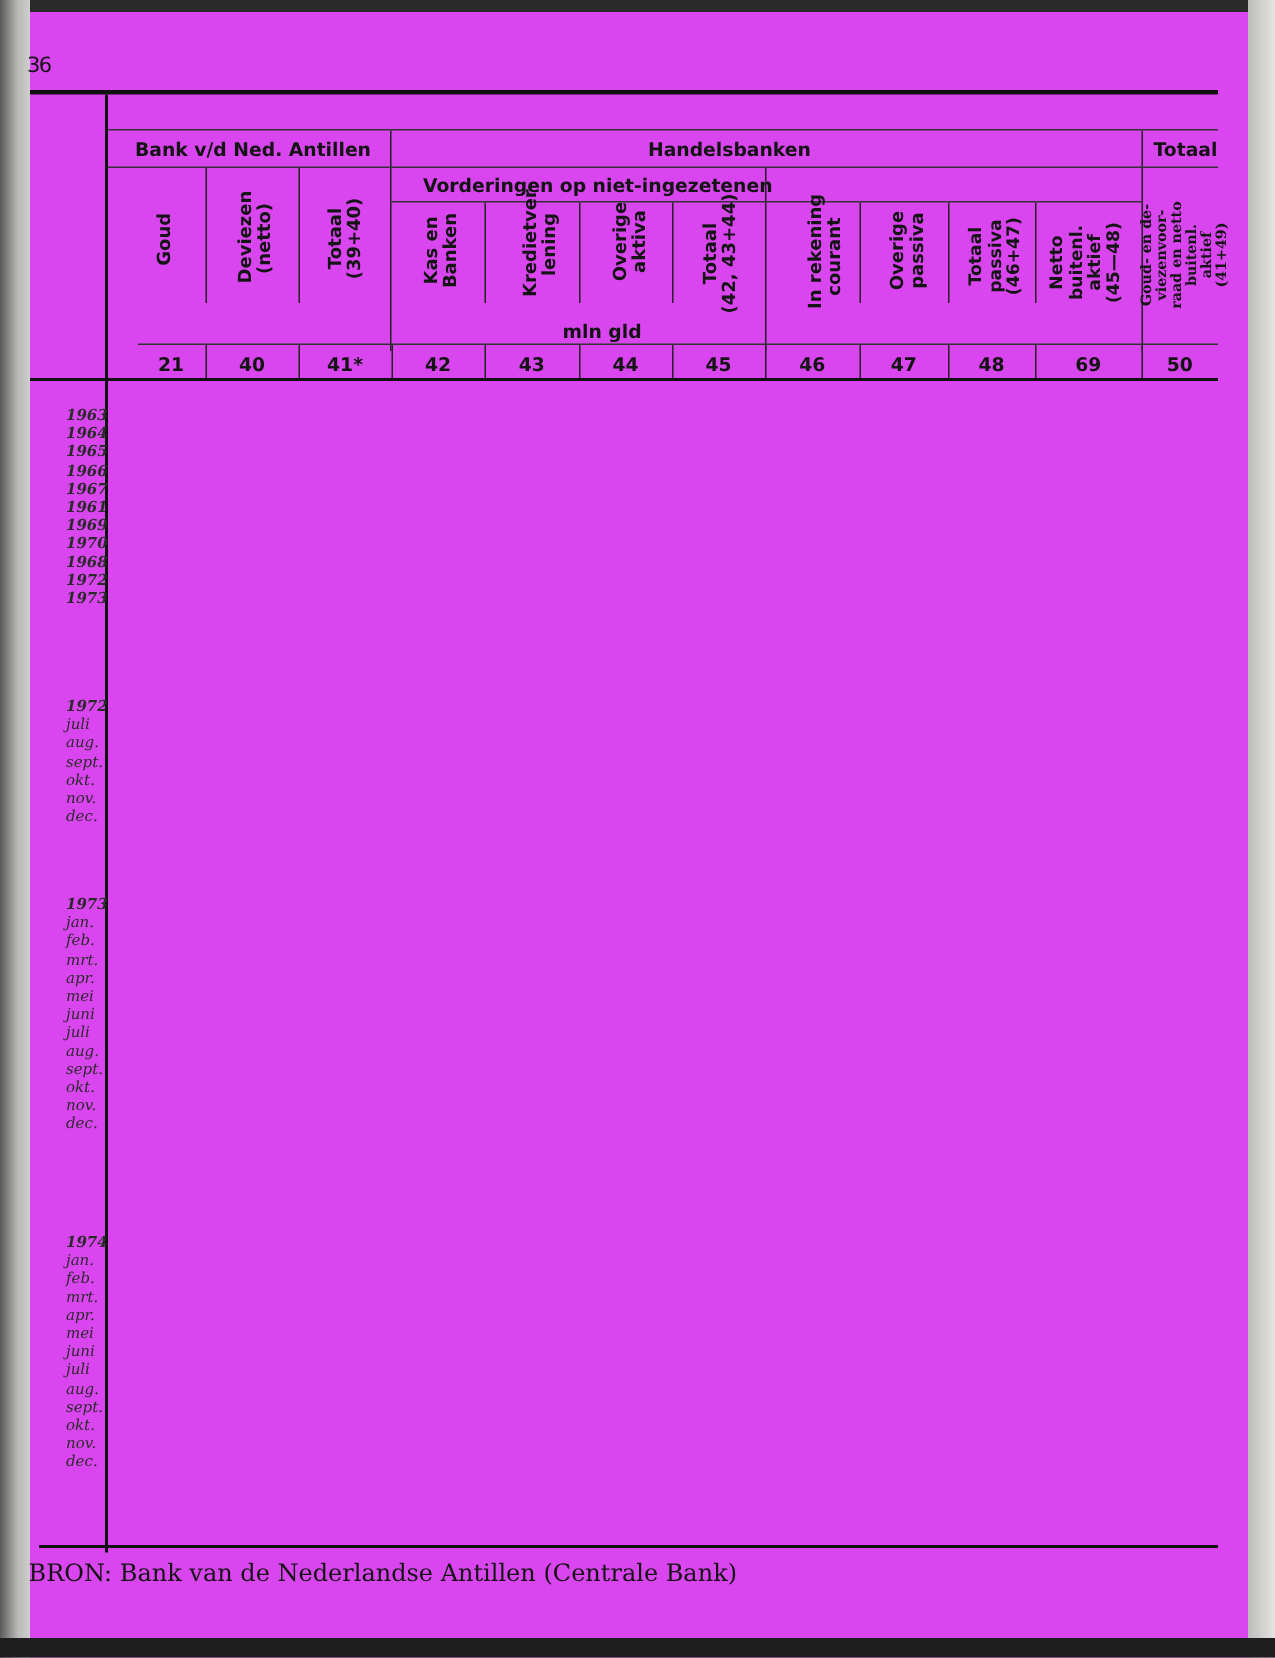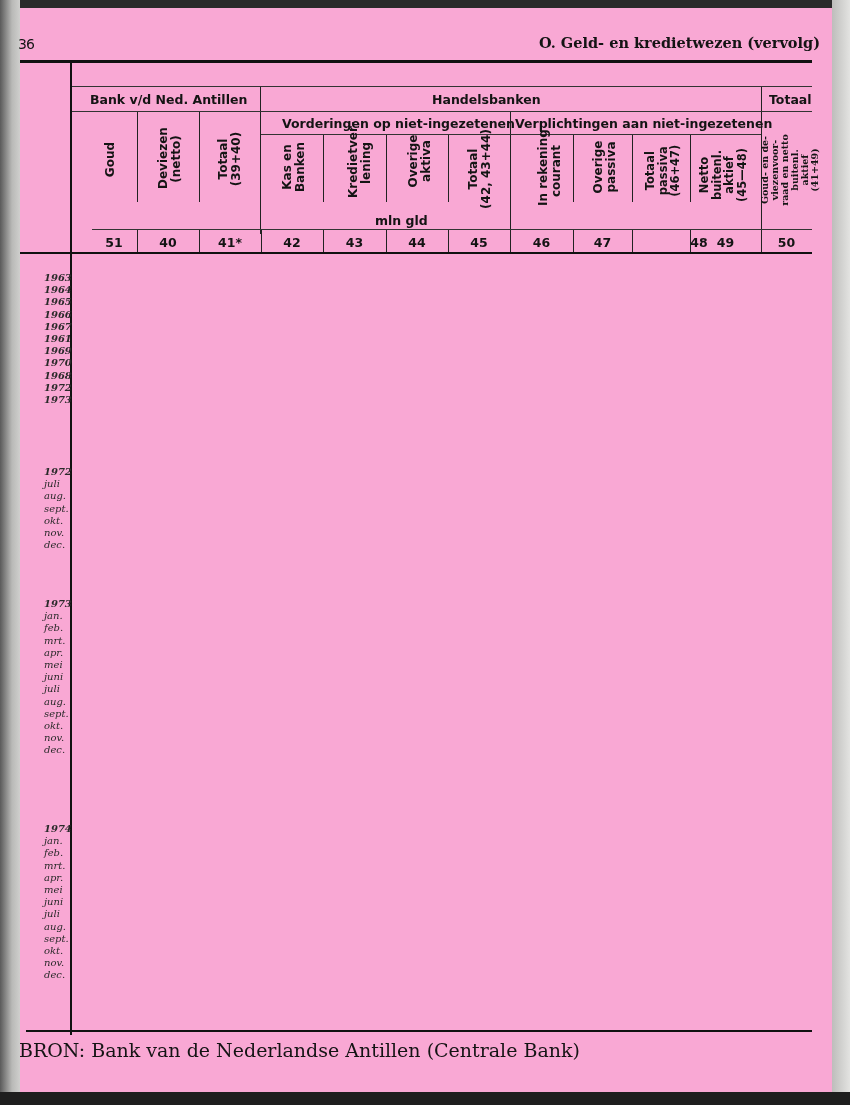--- a/index.html
+++ b/index.html
@@ -7,21 +7,21 @@
     width:850px; height:1105px; position:relative; overflow:hidden;
     background:#d8d8d6;
     font-family:"DejaVu Serif", serif;
     color:#141414;
   }
   .page-top-shadow { position:absolute; left:0; top:0; width:850px; height:8px; background:#2a2a2a; }
   .page-bottom-shadow { position:absolute; left:0; top:1092px; width:850px; height:13px; background:#1e1e1e; }
   .binding { position:absolute; left:0; top:0; width:20px; height:1105px; background:linear-gradient(90deg,#5a5a5a,#b9b9b7 60%,#cfcfcd); }
   .page {
     position:absolute; left:20px; top:8px; width:812px; height:1084px;
-    background:#f9a8d4;
+    background:#d946ef;
   }
   .right-edge { position:absolute; left:832px; top:0; width:18px; height:1105px; background:linear-gradient(90deg,#bdbdbb,#e3e3e1); }
 
   .page-number { position:absolute; left:-2px; top:28px; font-family:"DejaVu Sans", sans-serif; font-size:14px; letter-spacing:-1px; }
   .chapter-title { position:absolute; right:12px; top:26px; font-family:"DejaVu Serif", serif; font-weight:bold; font-size:14.5px; }
 
   .rule-thick { position:absolute; background:#111; }
   .rule-thin { position:absolute; background:#333; }
   .vline { position:absolute; background:#222; width:1px; }
 
@@ -34,48 +34,46 @@
   .colnum { position:absolute; font-family:"DejaVu Sans", sans-serif; font-weight:bold; font-size:12.5px; text-align:center; }
   .unit { position:absolute; font-family:"DejaVu Sans", sans-serif; font-weight:bold; font-size:12.5px; }
 
   .stub { position:absolute; left:0; width:40px; font-family:"DejaVu Serif", serif; font-style:italic; font-size:10px; line-height:12px; color:#2a2a2a; }
   .stub div { height:12.2px;padding-left:24px; }
   .stub .year { font-weight:bold; }
 
   .block { position:absolute; left:0; }
   .row { position:absolute; height:14px; }
 
-  .source { position:absolute; left:-1px; top:1031px; font-family:"DejaVu Serif", serif; font-size:19px; }
+  .source { position:absolute; left:-1px; top:1031px; font-family:"DejaVu Serif", serif; font-size:16px; }
 </style>
 </head>
 <body>
 
 <div class="page-top-shadow"></div>
 <div class="binding"></div>
 <div class="right-edge"></div>
 
 <div class="page">
   <div class="page-number">36</div>
-  <div class="chapter-title">O.  Geld- en kredietwezen (vervolg)</div>
 
   <div class="rule-thick" style="left:0;top:52px;width:792px;height:3px;"></div>
 
   <div class="rule-thick" style="left:50px;top:55px;width:2px;height:972px;"></div>
 
   <div class="rule-thin" style="left:52px;top:78px;width:740px;height:1px;"></div>
 
   <div class="hdr" style="left:70px;top:84px;">Bank v/d Ned. Antillen</div>
   <div class="hdr" style="left:412px;top:84px;">Handelsbanken</div>
   <div class="hdr" style="left:749px;top:84px;">Totaal</div>
   <div class="vline" style="left:240px;top:79px;height:147px;"></div>
   <div class="vline" style="left:741px;top:79px;height:147px;"></div>
   <div class="rule-thin" style="left:52px;top:103px;width:740px;height:1px;"></div>
 
   <div class="hdr" style="left:262px;top:108px;">Vorderingen op niet-ingezetenen</div>
-  <div class="hdr" style="left:495px;top:108px;">Verplichtingen aan niet-ingezetenen</div>
   <div class="vline" style="left:490px;top:104px;height:122px;"></div>
   <div class="rule-thin" style="left:241px;top:126px;width:500px;height:1px;"></div>
 
   <div class="vline" style="left:117px;top:104px;height:90px;"></div>
   <div class="vline" style="left:179px;top:104px;height:90px;"></div>
   <div class="vline" style="left:303px;top:127px;height:67px;"></div>
   <div class="vline" style="left:366px;top:127px;height:67px;"></div>
   <div class="vline" style="left:428px;top:127px;height:67px;"></div>
   <div class="vline" style="left:553px;top:127px;height:67px;"></div>
   <div class="vline" style="left:612px;top:127px;height:67px;"></div>
@@ -108,31 +106,31 @@
   <div class="rot" style="left:730px;top:132px;width:80px;white-space:pre;font-family:'DejaVu Serif',serif;font-size:9.5px;line-height:10px;">Goud- en de-
 viezenvoor-
 raad en netto
 buitenl.
 aktief
 (41+49)</div>
 
   <div class="unit" style="left:355px;top:205px;">mln gld</div>
 
   <div class="rule-thin" style="left:72px;top:221px;width:720px;height:1px;"></div>
-  <div class="colnum" style="left:72px;top:227px;width:44px;">51</div>
+  <div class="colnum" style="left:72px;top:227px;width:44px;">21</div>
   <div class="colnum" style="left:117px;top:227px;width:62px;">40</div>
   <div class="colnum" style="left:179px;top:227px;width:62px;">41*</div>
   <div class="colnum" style="left:241px;top:227px;width:62px;">42</div>
   <div class="colnum" style="left:303px;top:227px;width:63px;">43</div>
   <div class="colnum" style="left:366px;top:227px;width:62px;">44</div>
   <div class="colnum" style="left:428px;top:227px;width:62px;">45</div>
   <div class="colnum" style="left:490px;top:227px;width:63px;">46</div>
   <div class="colnum" style="left:553px;top:227px;width:59px;">47</div>
-  <div class="colnum" style="left:612px;top:227px;width:58px;margin-left:38px;">48</div>
-  <div class="colnum" style="left:670px;top:227px;width:71px;">49</div>
+  <div class="colnum" style="left:612px;top:227px;width:58px;">48</div>
+  <div class="colnum" style="left:670px;top:227px;width:71px;">69</div>
   <div class="colnum" style="left:741px;top:227px;width:51px;">50</div>
   <div class="vline" style="left:117px;top:222px;height:22px;"></div>
   <div class="vline" style="left:179px;top:222px;height:22px;"></div>
   <div class="vline" style="left:241px;top:222px;height:22px;"></div>
   <div class="vline" style="left:303px;top:222px;height:22px;"></div>
   <div class="vline" style="left:366px;top:222px;height:22px;"></div>
   <div class="vline" style="left:428px;top:222px;height:22px;"></div>
   <div class="vline" style="left:490px;top:222px;height:22px;"></div>
   <div class="vline" style="left:553px;top:222px;height:22px;"></div>
   <div class="vline" style="left:612px;top:222px;height:22px;"></div>

